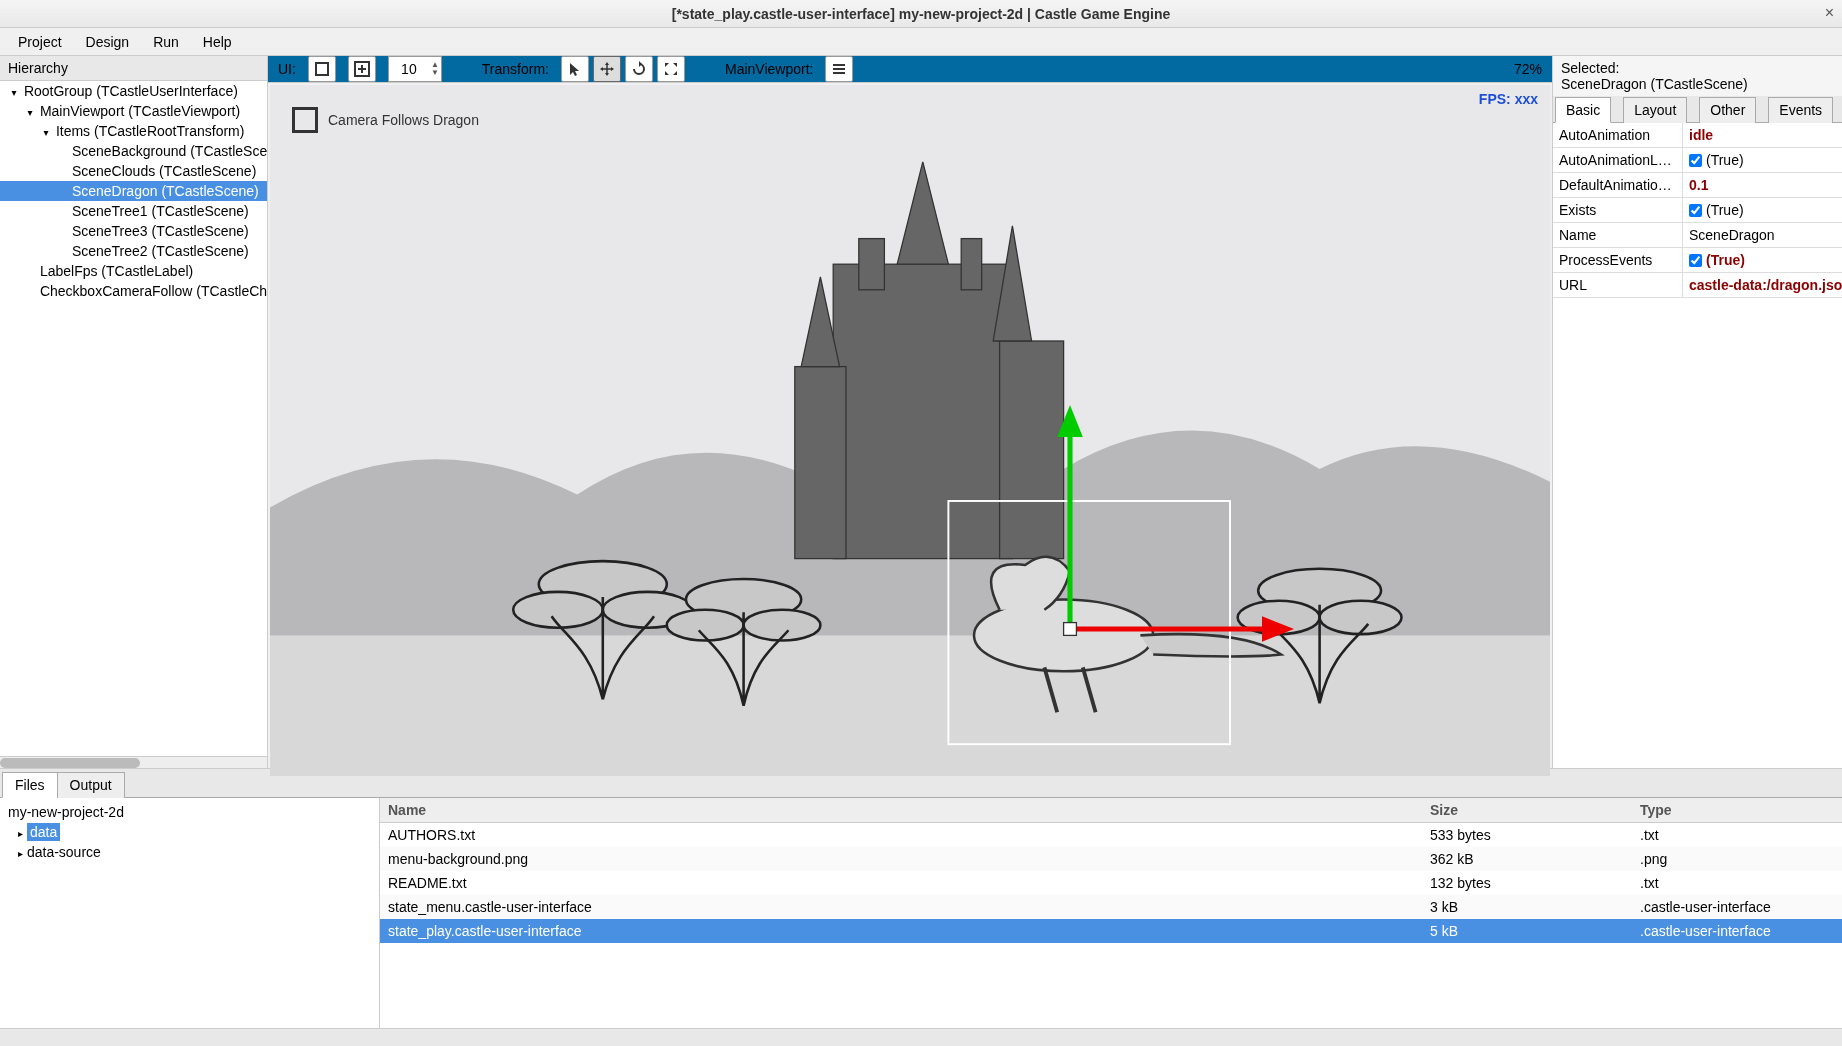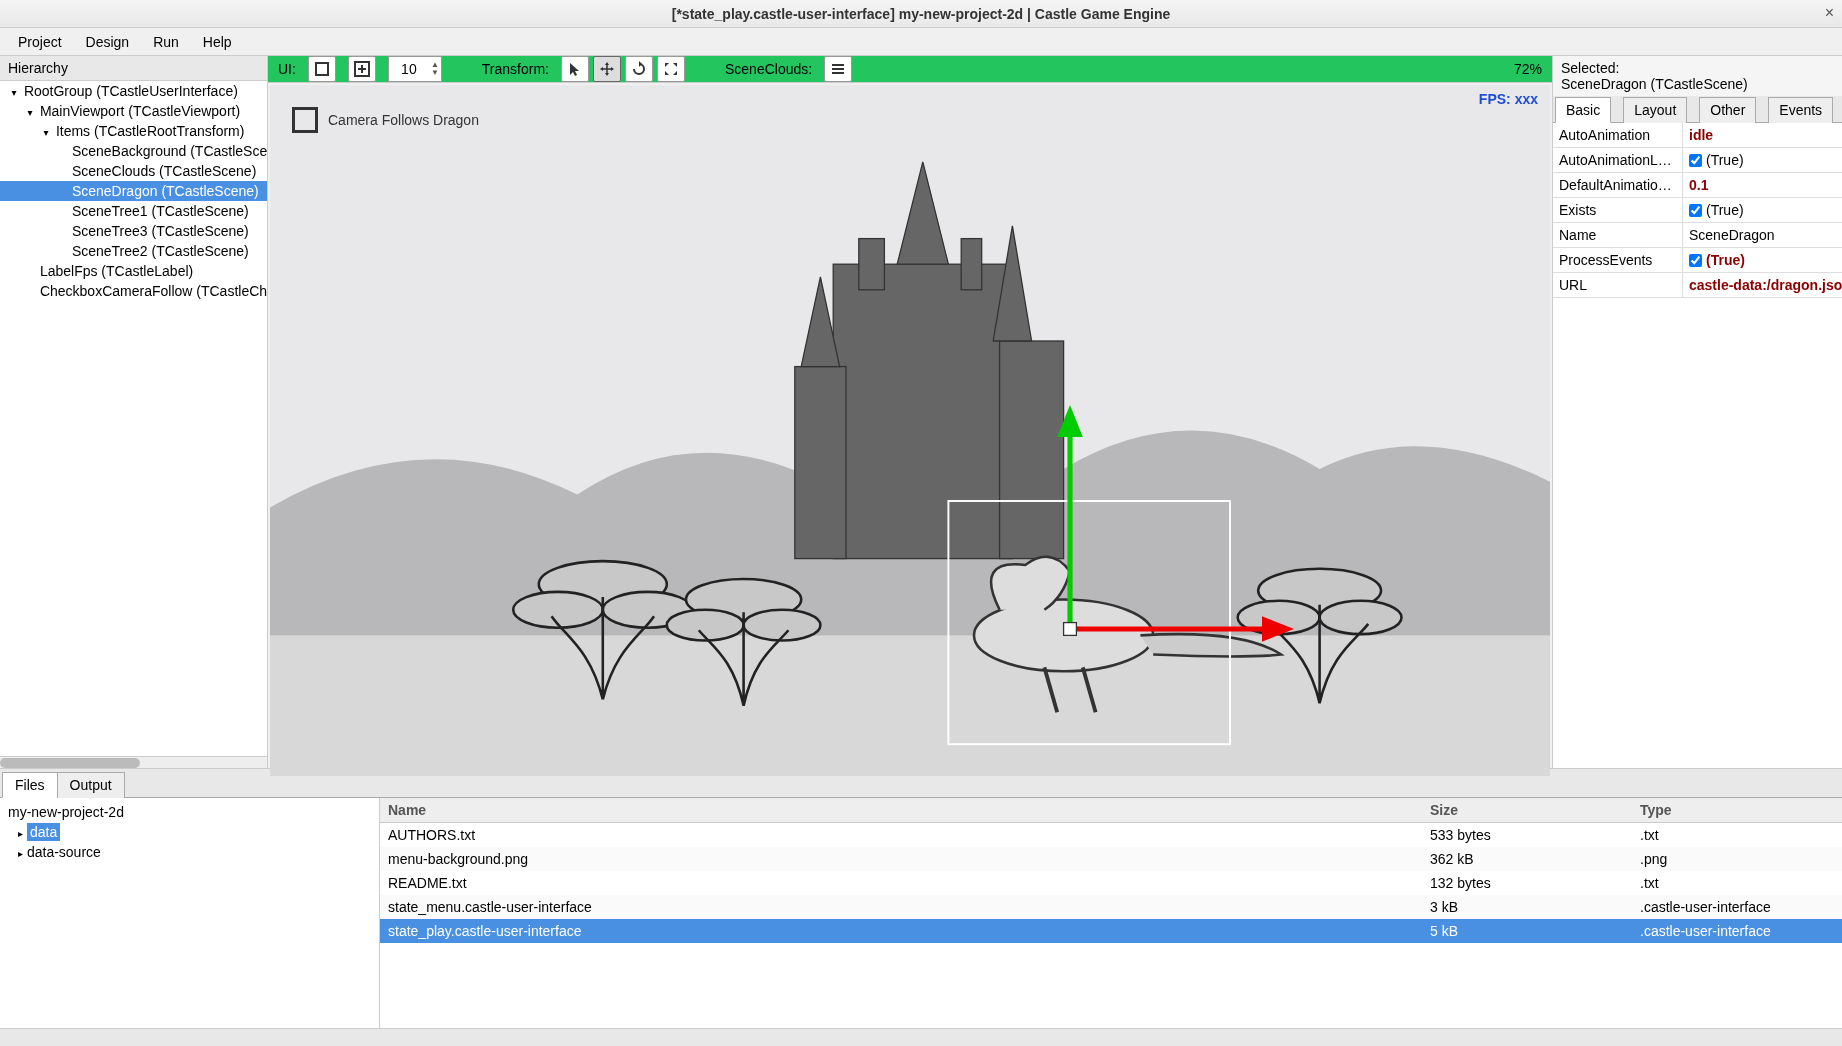--- a/index.html
+++ b/index.html
@@ -17,21 +17,21 @@
 .hierarchy-panel { width: 268px; background: #f5f5f5; border-right: 1px solid #ccc; display: flex; flex-direction: column; overflow: hidden; }
 .panel-header { background: #e8e8e8; padding: 4px 8px; border-bottom: 1px solid #ccc; font-weight: normal; }
 .tree { flex: 1; overflow: auto; background: #fff; }
 .tree-row { white-space: nowrap; padding: 2px 0; cursor: pointer; }
 .tree-row.sel { background: #4a90e2; color: #fff; }
 .tree-row .tw { display: inline-block; width: 12px; text-align: center; font-size: 10px; }
 .hscroll { height: 12px; background: #eee; border-top: 1px solid #ccc; position: relative; }
 .hscroll-thumb { position:absolute; left:0; top:1px; height:10px; width:140px; background:#bbb; border-radius:5px; }
 
 .center { flex: 1; display: flex; flex-direction: column; background: #f0f0f0; }
-.toolbar { height: 36px; display: flex; align-items: center; padding: 0 10px; gap: 12px; background: #22c55e; border-bottom: 1px solid #ccc; }
+.toolbar { height: 36px; display: flex; align-items: center; padding: 0 10px; gap: 12px; background: #0369a1; border-bottom: 1px solid #ccc; }
 .toolbar .lbl { font-size: 14px; }
 .tbtn { width: 28px; height: 26px; border: 1px solid #999; background: #fff; display: inline-flex; align-items: center; justify-content: center; cursor: pointer; border-radius: 2px; }
 .tbtn.pressed { background: #ddd; border-color:#666; }
 .spin { display: inline-flex; align-items: center; border:1px solid #999; background:#fff; height:26px; }
 .spin input { border:none; width:40px; text-align:center; outline:none; }
 .spin .arrows { display:flex; flex-direction:column; font-size:8px; line-height:8px; padding:0 2px; color:#555; }
 .tgroup { display:flex; gap:4px; align-items:center; }
 .toolbar-right { margin-left:auto; display:flex; align-items:center; gap:8px; }
 
 .viewport { flex:1; position:relative; background:#eaeaea; margin: 2px; }
@@ -152,21 +152,21 @@
               <path d="M8 0 L11 3 L8 6 Z" fill="#333"></path>
             </svg>
           </span>
         <span class="tbtn">
             <svg width="16" height="16">
               <path d="M2 2 L6 2 L2 6 Z M14 2 L14 6 L10 2 Z M2 14 L2 10 L6 14 Z M14 14 L10 14 L14 10 Z" fill="#333"></path>
             </svg>
           </span>
       </span>
 
-      <span class="lbl" style="margin-left:28px">SceneClouds:</span>
+      <span class="lbl" style="margin-left:28px">MainViewport:</span>
       <span class="tbtn">
           <svg width="16" height="16">
             <line x1="2" y1="4" x2="14" y2="4" stroke="#333" stroke-width="2"></line>
             <line x1="2" y1="8" x2="14" y2="8" stroke="#333" stroke-width="2"></line>
             <line x1="2" y1="12" x2="14" y2="12" stroke="#333" stroke-width="2"></line>
           </svg>
         </span>
 
       <div class="toolbar-right">
         <span class="lbl">72%</span>

